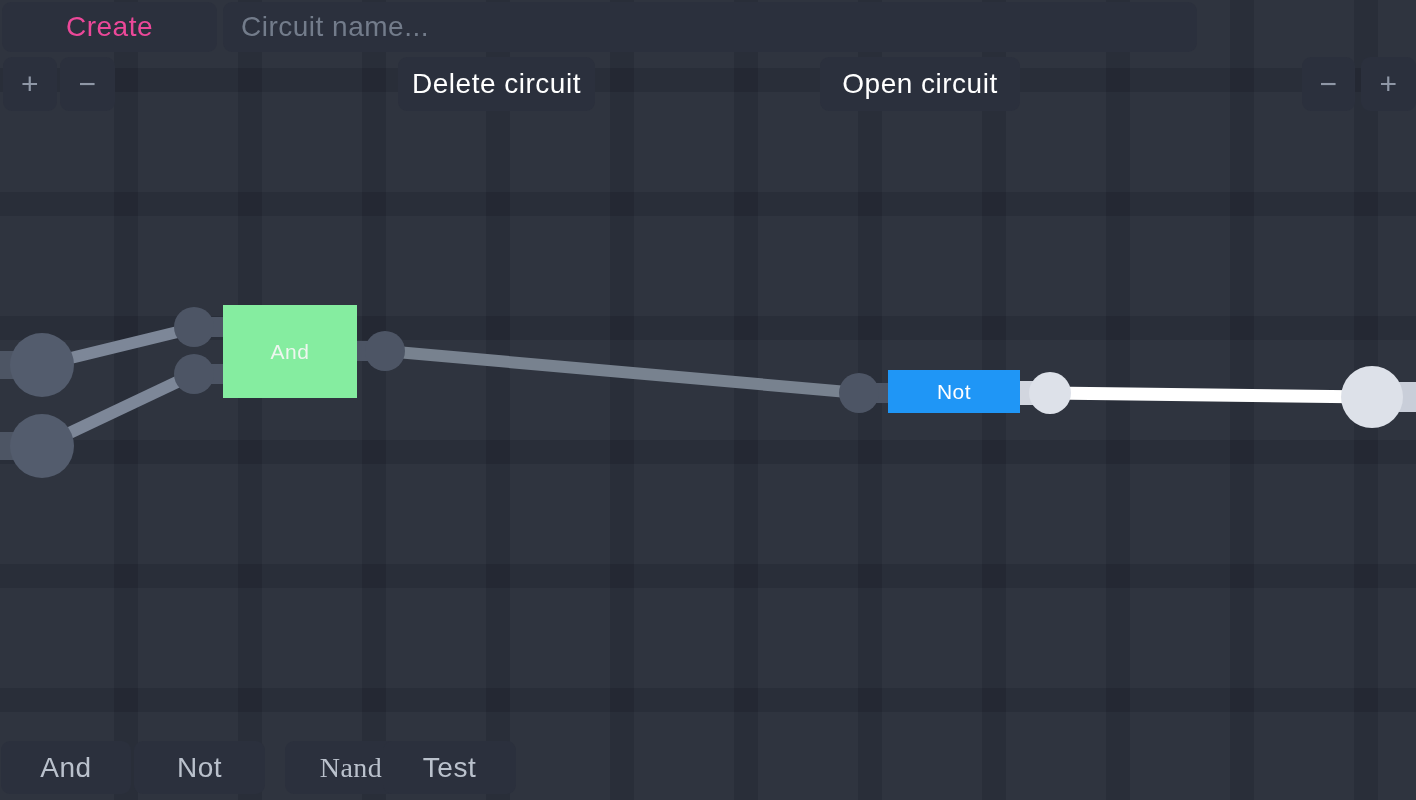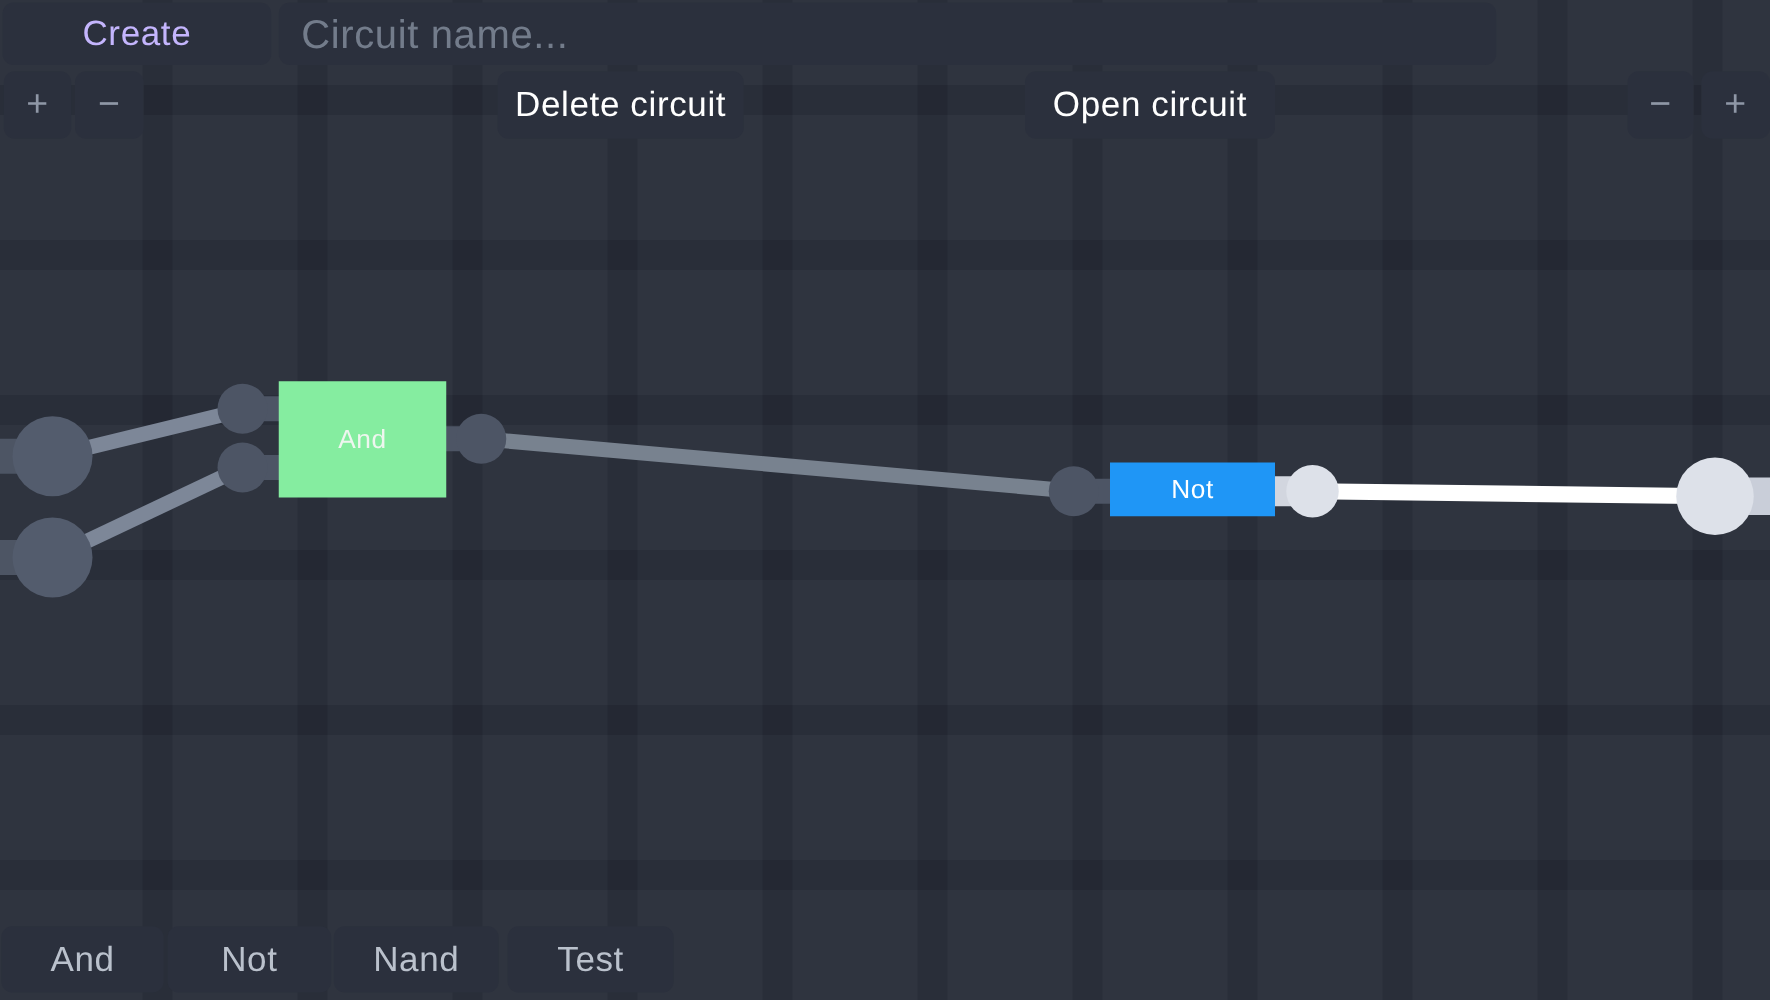--- a/index.html
+++ b/index.html
@@ -21,26 +21,26 @@
   .gate{
     position:absolute;display:flex;align-items:center;justify-content:center;
     font-size:21px;letter-spacing:0.5px;cursor:pointer;
   }
   .btn{
     position:absolute;display:flex;align-items:center;justify-content:center;
     background:#2b303d;border-radius:9px;color:#ffffff;
     font-size:28px;font-weight:400;letter-spacing:0.5px;cursor:pointer;
     box-sizing:border-box;
   }
-  .btn.bright{color:#c4b5fd;}
+  .btn.bright{color:#ec4899;}
   .btn.glyph{font-size:30px;color:#8f97a6;}
   .name-input{
     position:absolute;left:223px;top:2px;width:974px;height:50px;
     background:#2b303d;border:none;outline:none;border-radius:9px;
-    color:#c6cdd6;font-size:32px;font-weight:400;letter-spacing:0.5px;
+    color:#c6cdd6;font-size:28px;font-weight:400;letter-spacing:0.5px;
     font-family:"Liberation Sans",sans-serif;
     padding:0 18px;box-sizing:border-box;
   }
   .name-input::placeholder{color:#737c8b;opacity:1;}
   .palette-btn{color:#bac1cc;}
 </style>
 </head>
 <body>
 
 <div class="app">
@@ -91,17 +91,17 @@
   <div class="btn" style="left:820px;top:57px;width:200px;height:54px;">Open circuit</div>
 
   <div class="btn glyph" style="left:1302px;top:57px;width:53px;height:54px;">−</div>
 
   <div class="btn glyph" style="left:1361px;top:57px;width:55px;height:54px;">+</div>
 
   <div class="btn palette-btn" style="left:1px;top:741px;width:130px;height:53px;">And</div>
 
   <div class="btn palette-btn" style="left:134px;top:741px;width:131px;height:53px;">Not</div>
 
-  <div class="btn palette-btn" style="left:267px;top:741px;width:132px;height:53px;">Nand</div>
+  <div class="btn palette-btn" style="left:285px;top:741px;width:132px;height:53px;font-family:Liberation Serif, serif;">Nand</div>
 
-  <div class="btn palette-btn" style="left:406px;top:741px;width:133px;height:53px;">Test</div>
+  <div class="btn palette-btn" style="left:383px;top:741px;width:133px;height:53px;">Test</div>
 
 </div>
 
 </body></html>

